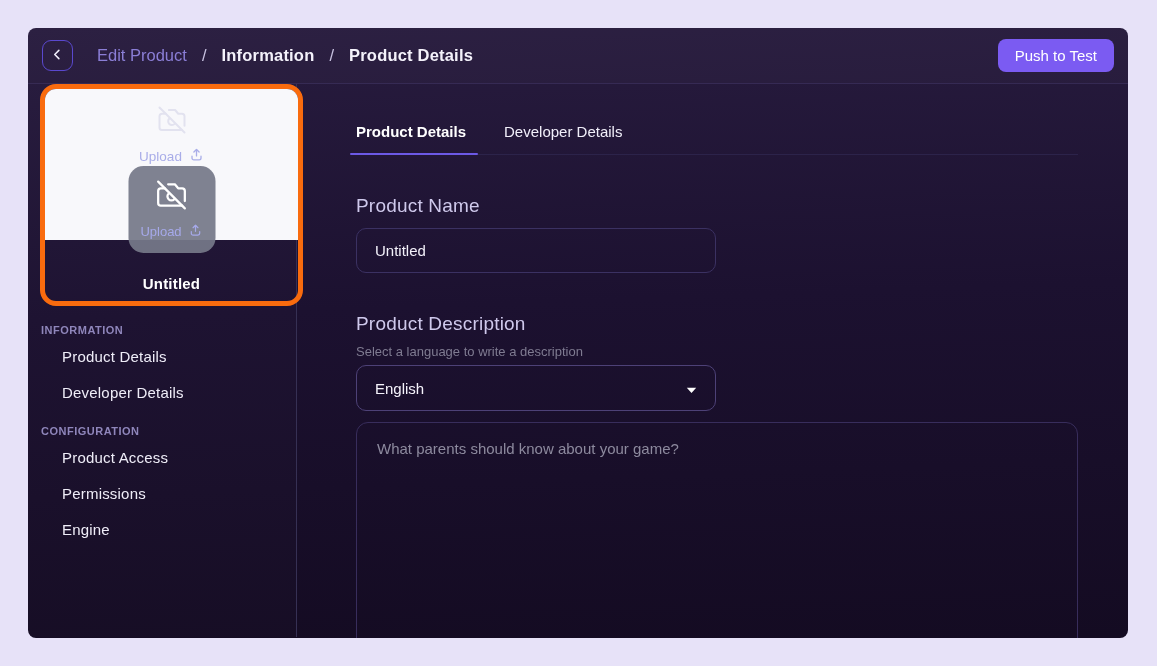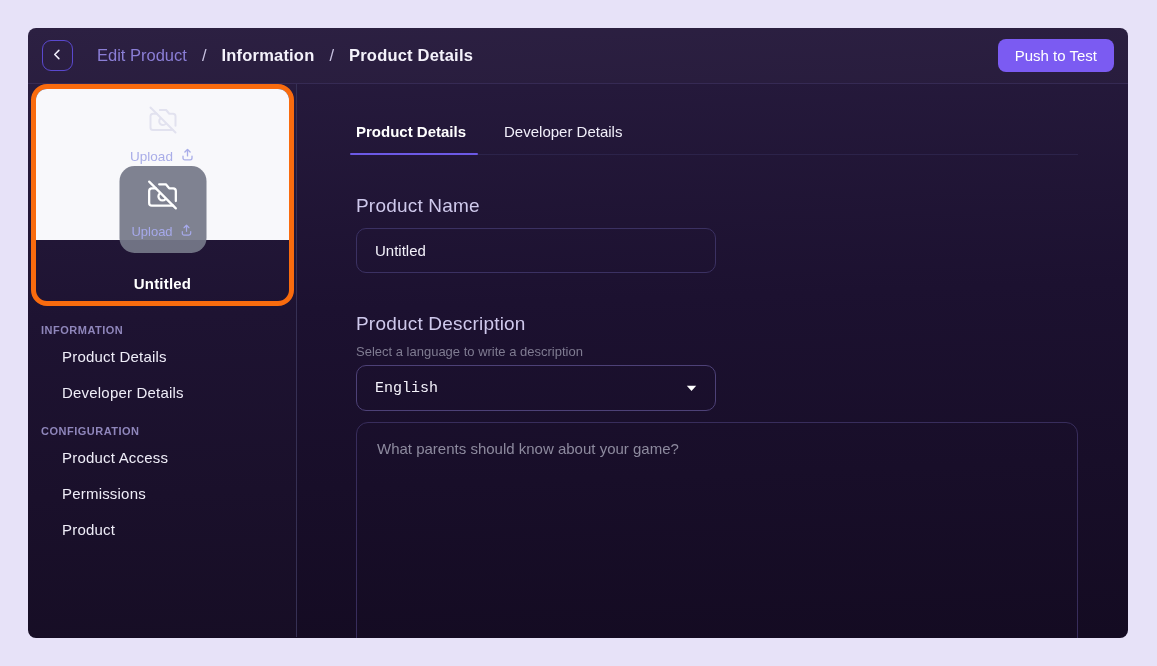--- a/index.html
+++ b/index.html
@@ -37,21 +37,21 @@
     background:#7b5bf2; color:#fff; border:none; border-radius:8px;
     font-size:15px; font-weight:500; padding:8px 17px; cursor:pointer;
     font-family:inherit;
   }
   
   .window-body { position:relative; height:553px; }
   .v-divider { position:absolute; left:268px; top:0; bottom:0; width:1px; background:#363054; z-index:1; }
   .sidebar { position:absolute; left:0; top:0; width:268px; height:100%; background:rgba(255,255,255,0.013); }
   
   .upload-card {
-    position:absolute; left:3px; top:0; width:263px; height:222px;
+    position:absolute; left:12px; top:0; width:263px; height:222px;
     border:5px solid #f96b0e; border-radius:16px; overflow:hidden; z-index:2;
     cursor:pointer;
   }
   .banner {
     height:151px; background:#f8f8fb;
     display:flex; flex-direction:column; align-items:center; padding-top:16px;
   }
   .cam { display:block; }
   .banner .cam { color:#e2e2ef; }
   .upload-row { display:flex; align-items:center; gap:7px; color:#a9ade8; font-size:13.5px; margin-top:8px; }
@@ -92,21 +92,21 @@
   .text-input {
     display:block; margin-top:11px; width:360px; height:45px;
     border:1px solid #3b3162; border-radius:10px; background:transparent;
     color:#f3f1fa; font-size:15px; padding:0 18px; font-family:inherit; outline:none;
   }
   .helper { margin-top:9px; font-size:13px; color:#7f7b91; }
   .select {
     margin-top:6px; width:360px; height:46px;
     border:1px solid #4d4177; border-radius:10px;
     display:flex; align-items:center; justify-content:space-between;
-    padding:16px 18px; color:#f5f3fc; font-size:15px; cursor:pointer;font-family:Liberation Mono, monospace;
+    padding:16px 18px; color:#f5f3fc; font-size:15px; cursor:pointer;
   }
   .textarea {
     display:block; margin-top:11px; width:100%; height:237px;
     border:1px solid #382d5c; border-radius:12px; background:transparent;
     padding:17px 20px; color:#f3f1fa; font-size:15px; resize:none;
     font-family:inherit; outline:none;
   }
   .textarea::placeholder, .text-input::placeholder { color:#8d8a9e; opacity:1; }
 </style>
 </head>
@@ -184,21 +184,21 @@
       <div class="nav">
         <div class="nav-section">
           <div class="nav-title">INFORMATION</div>
           <div class="nav-item">Product Details</div>
           <div class="nav-item">Developer Details</div>
         </div>
         <div class="nav-section">
           <div class="nav-title">CONFIGURATION</div>
           <div class="nav-item">Product Access</div>
           <div class="nav-item">Permissions</div>
-          <div class="nav-item">Product</div>
+          <div class="nav-item">Engine</div>
         </div>
       </div>
     </div>
 
     <div class="main">
       <div class="tabs">
         <div class="tab active">Product Details</div>
         <div class="tab">Developer Details</div>
       </div>
 

